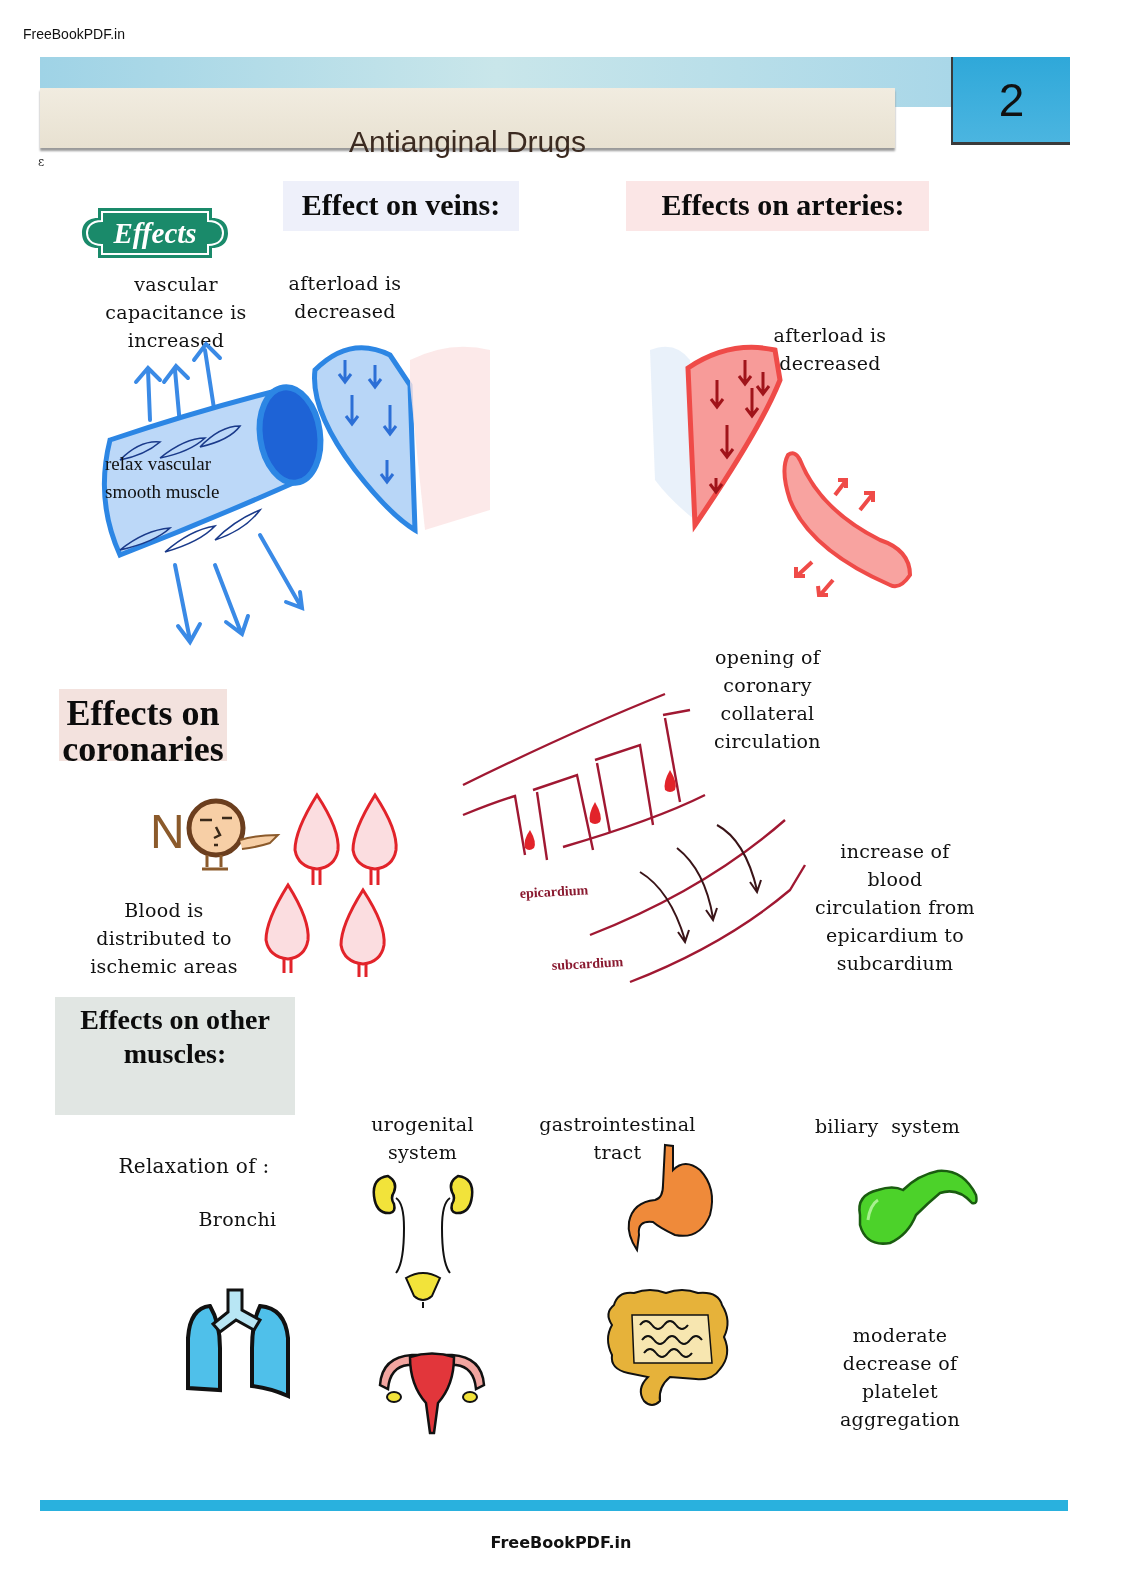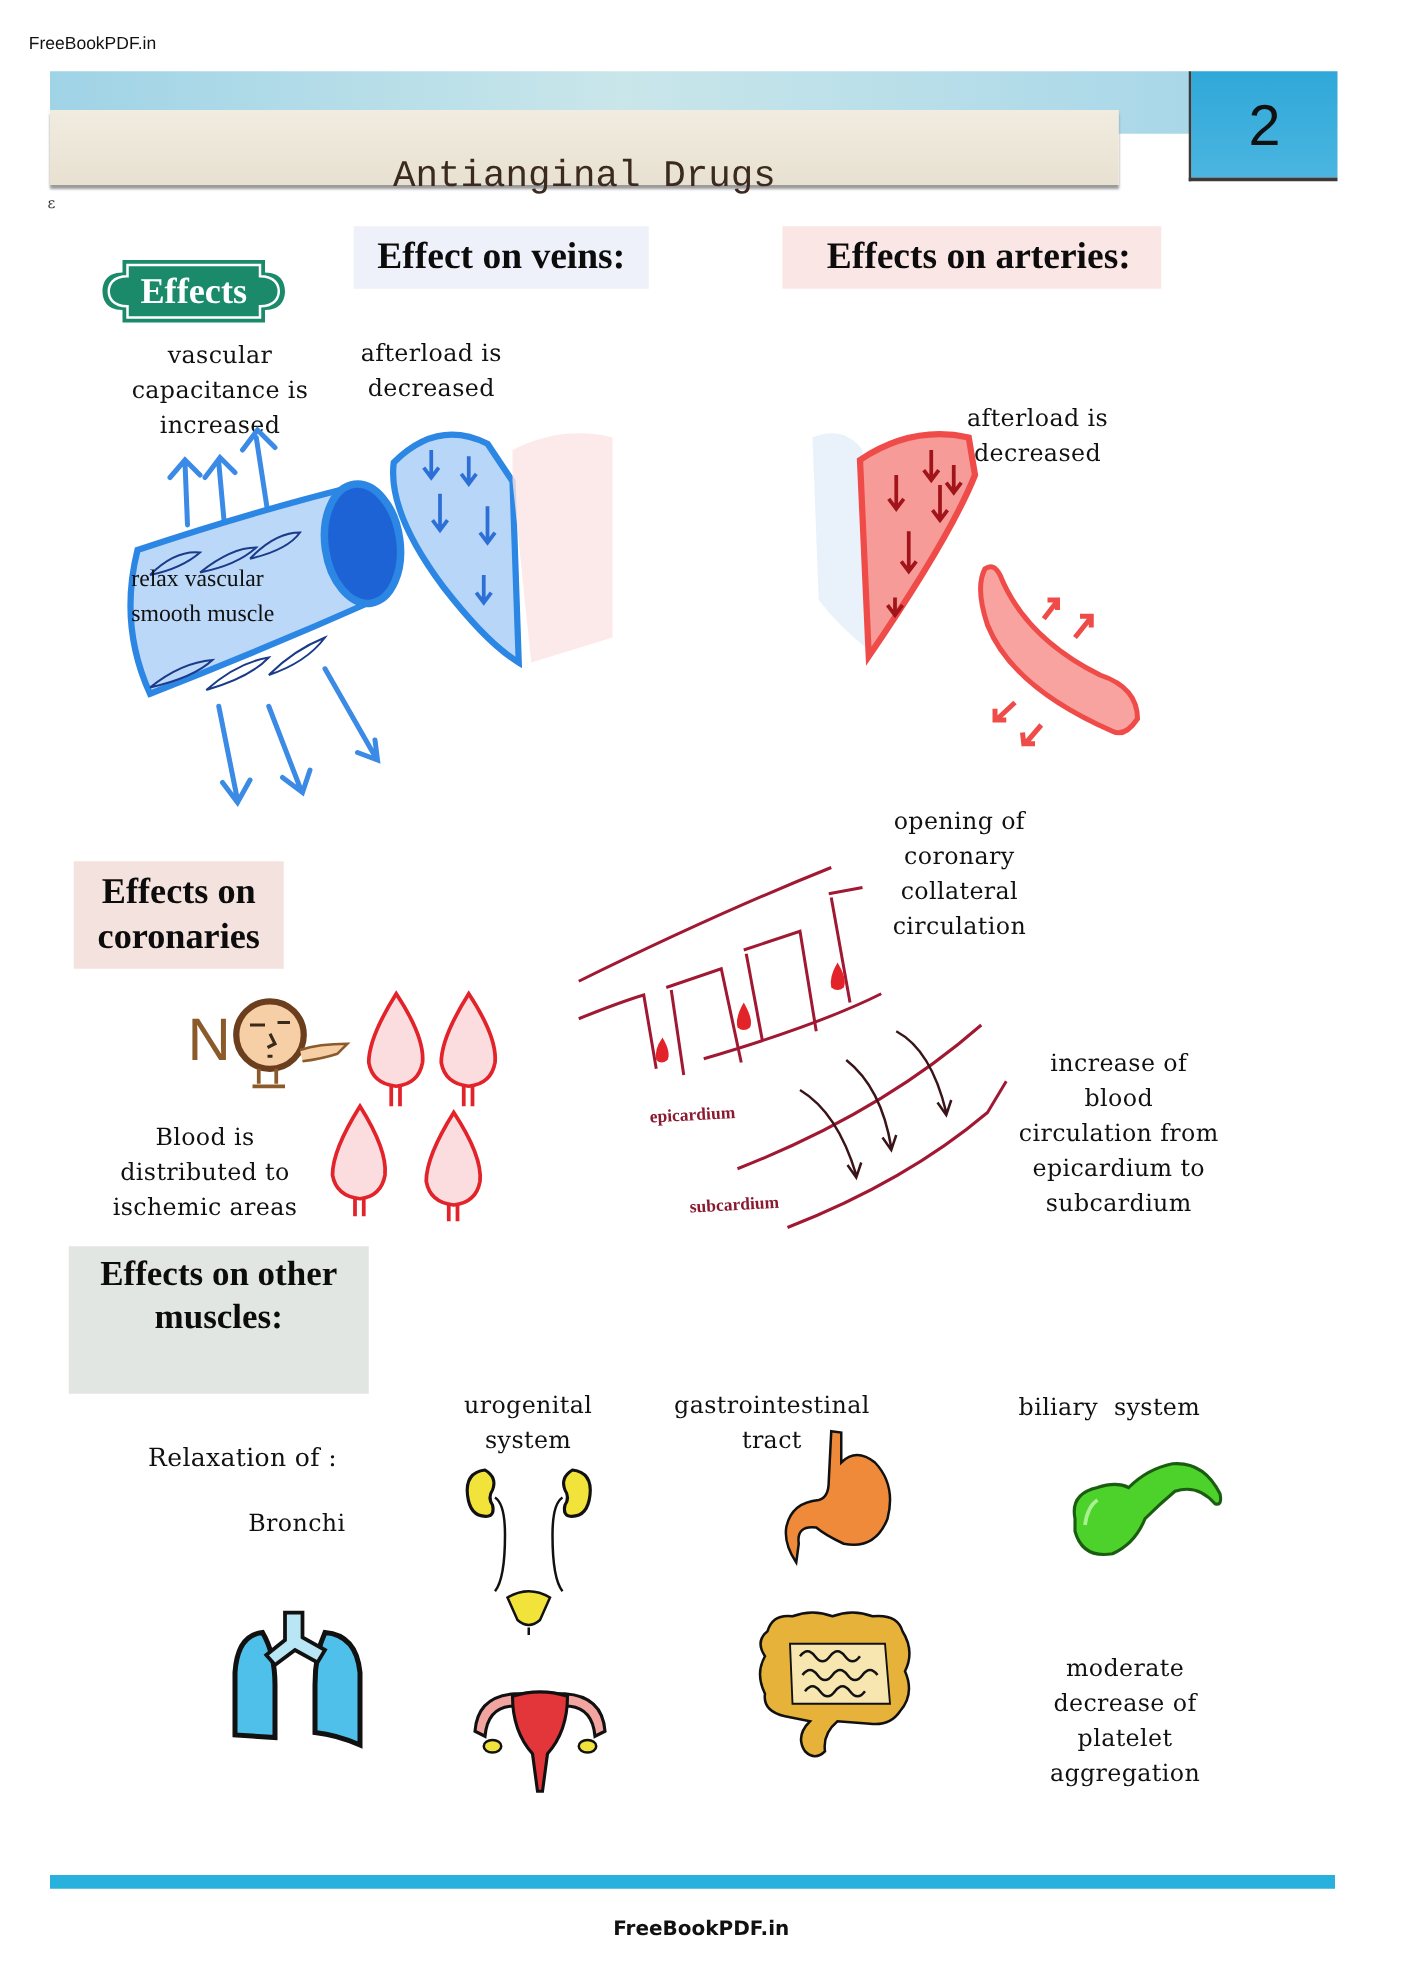--- a/index.html
+++ b/index.html
@@ -1,30 +1,30 @@
 <!DOCTYPE html>
 <html><head>
 <meta charset="utf-8">
 <style>
   html,body{margin:0;padding:0;background:#fff;}
   body{width:1122px;height:1587px;position:relative;overflow:hidden;font-family:"DejaVu Serif",serif;color:#1a1a1a;}
   .abs{position:absolute;}
   .watermark-top{left:23px;top:26px;font-family:"Liberation Sans",sans-serif;font-size:14px;color:#111;}
   .banner-bg{left:40px;top:57px;width:912px;height:50px;background:linear-gradient(90deg,#9fd3e6 0%,#c9e6ea 50%,#a9d7e8 100%);}
   .title-box{left:40px;top:88px;width:855px;height:60px;background:linear-gradient(180deg,#f1ece0,#e8e1d1);box-shadow:0 3px 2px #9a9a9a;display:flex;align-items:center;justify-content:center;}
-  .title-text{font-family:Liberation Mono, monospace;font-size:30px;color:#3b2a20;margin-top:48px;}
+  .title-text{font-family:Liberation Sans, sans-serif;font-size:30px;color:#3b2a20;margin-top:48px;}
   .chapter-box{left:951px;top:57px;width:117px;height:85px;background:linear-gradient(180deg,#2fa8d9,#4bb5e0);border-left:2px solid #3a3a3a;border-bottom:3px solid #3a3a3a;display:flex;align-items:center;justify-content:center;}
   .chapter-num{font-family:"Liberation Sans",sans-serif;font-size:46px;color:#111;}
   .stray{left:38px;top:155px;font-size:12px;color:#333;}
   .heading{font-family:"Liberation Serif",serif;font-weight:bold;color:#0c0c0c;text-align:center;}
   .h-veins{left:283px;top:181px;width:236px;height:50px;background:#eef0fa;font-size:30px;line-height:48px;}
   .h-arteries{left:626px;top:181px;width:292px;height:50px;background:#fbe6e6;font-size:30px;line-height:48px;padding-left:11px;}
-  .h-coronaries{left:59px;top:689px;width:168px;height:86px;background:#f3e2de;font-size:29px;line-height:36px;padding-top:6px;box-sizing:border-box;}
+  .h-coronaries{left:59px;top:689px;width:168px;height:72px;background:#f3e2de;font-size:36px;line-height:36px;padding-top:6px;box-sizing:border-box;}
   .h-other{left:55px;top:997px;width:240px;height:118px;background:#e1e6e3;font-size:28px;line-height:34px;padding-top:6px;box-sizing:border-box;}
-  .effects-badge{left:80px;top:206px;width:150px;height:54px;}
+  .effects-badge{left:80px;top:206px;width:150px;height:54px;font-style:italic;}
   .effects-badge svg{position:absolute;left:0;top:0;}
   .effects-label{position:absolute;left:0;top:0;width:150px;height:54px;display:flex;align-items:center;justify-content:center;font-family:"Liberation Serif",serif;font-weight:bold;font-size:29px;color:#fff;}
   .cap{font-family:"DejaVu Serif",serif;font-size:19px;line-height:28px;text-align:center;color:#111;letter-spacing:0.3px;}
   .cap-sm{font-family:"Liberation Serif",serif;font-size:19px;line-height:28px;color:#111;}
   .footer-bar{left:40px;top:1500px;width:1028px;height:11px;background:#29b1de;}
   .watermark-bottom{left:0;top:1533px;width:1122px;text-align:center;font-family:"DejaVu Sans",sans-serif;font-weight:bold;font-size:16px;color:#111;}
   svg{overflow:visible;}
 </style>
 </head>
 <body>

